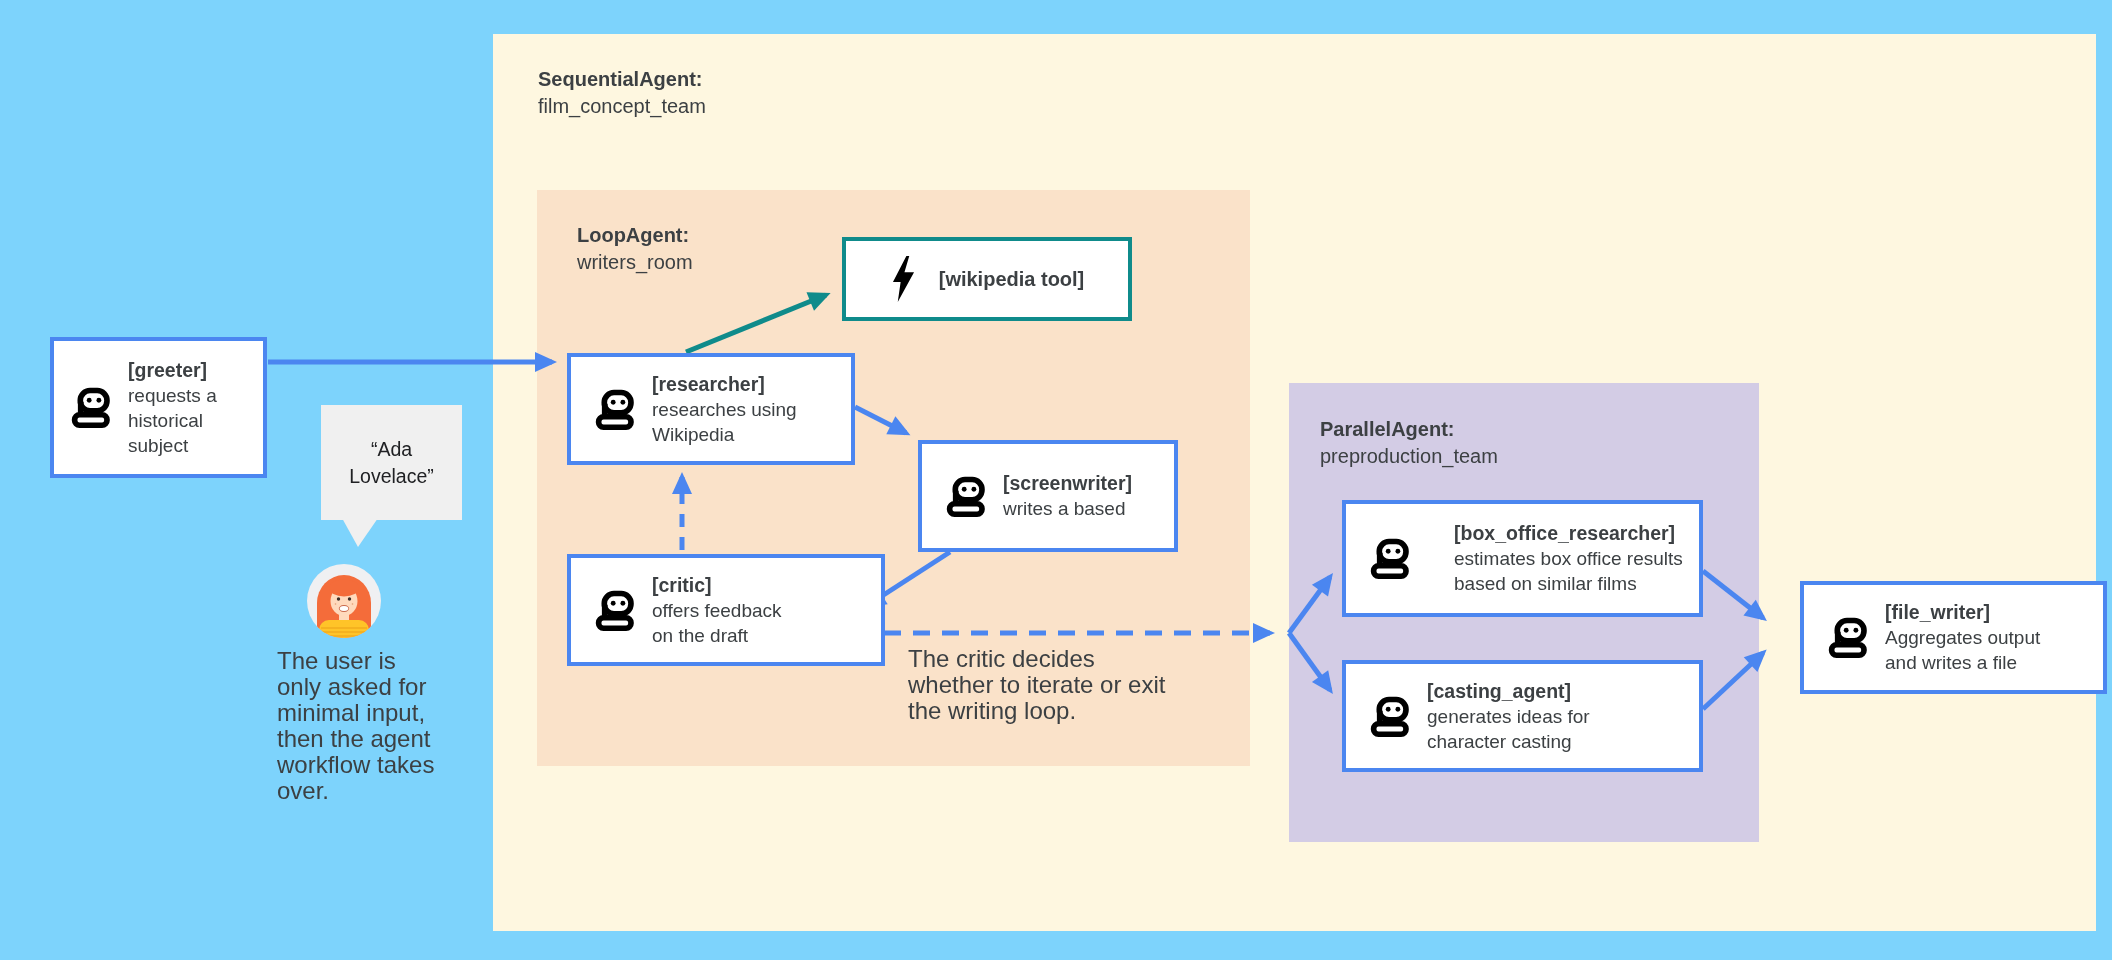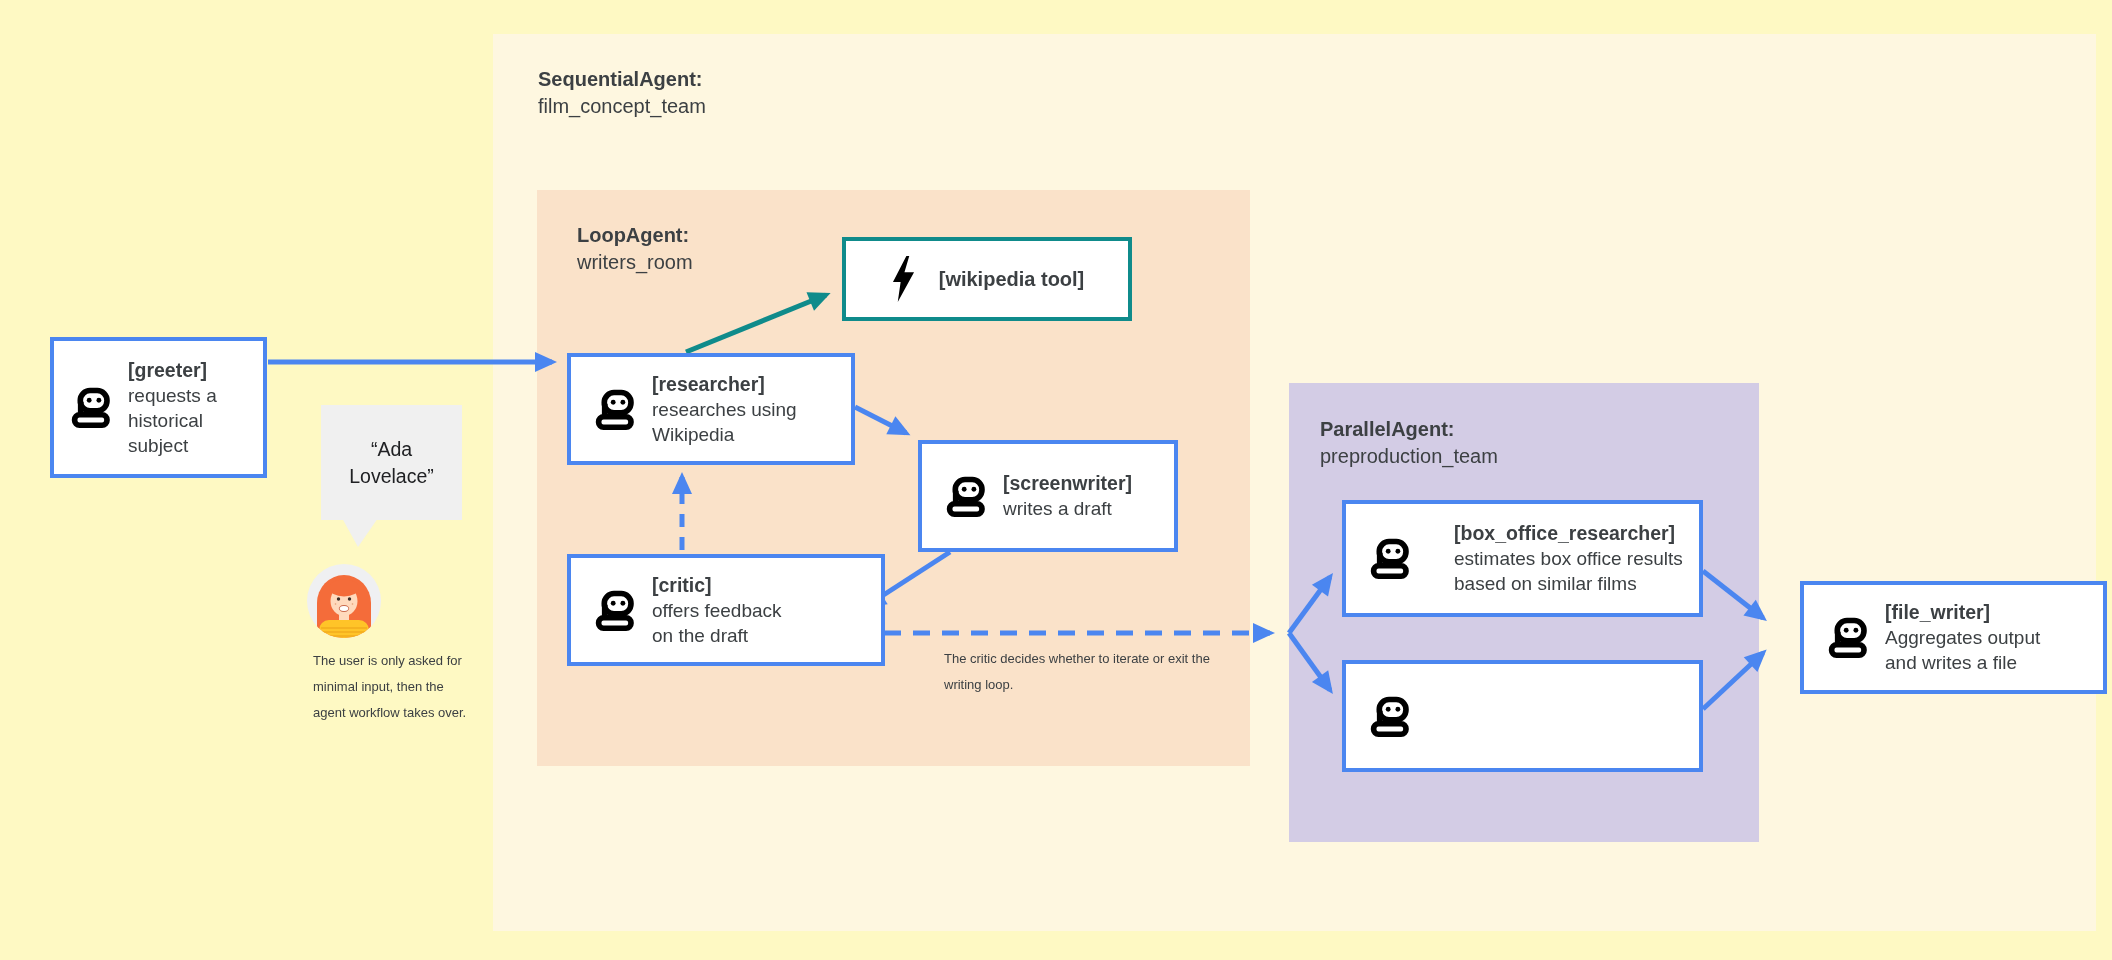--- a/index.html
+++ b/index.html
@@ -7,21 +7,21 @@
     --teal:#0F8B8B;
     --yellow:#FEF7E0;
     --orange:#FAE2C9;
     --purple:#D3CCE5;
     --bubble:#F0F0F0;
     --text:#3C4043;
     --ink:#000000;
   }
   html,body{margin:0;padding:0;background:#ffffff;}
   .canvas{
-    position:relative;width:2112px;height:960px;background:#fef9c3;
+    position:relative;width:2112px;height:960px;background:#7dd3fc;
     font-family:"Liberation Sans",sans-serif;color:var(--text);overflow:hidden;
   }
   .bg{position:absolute;z-index:0;}
   .bg-yellow{left:493px;top:34px;width:1603px;height:897px;background:var(--yellow);}
   .bg-orange{left:537px;top:190px;width:713px;height:576px;background:var(--orange);z-index:1;}
   .bg-purple{left:1289px;top:383px;width:470px;height:459px;background:var(--purple);z-index:1;}
   .edges{position:absolute;left:0;top:0;z-index:2;}
   .section-label{position:absolute;z-index:2;}
   .section-title{font-weight:bold;font-size:20px;line-height:27px;}
   .section-sub{font-size:20px;line-height:27px;}
@@ -29,21 +29,21 @@
     position:absolute;z-index:3;background:#ffffff;border:4px solid var(--blue);
     box-sizing:border-box;display:flex;align-items:center;gap:17px;padding-left:22px;
   }
   .tool-box{
     border-color:var(--teal);justify-content:center;padding-left:0;gap:22px;
   }
   .node-name{font-weight:bold;font-size:19.5px;line-height:25px;white-space:nowrap;color:var(--text);}
   .node-desc{font-size:19px;line-height:25px;color:var(--text);}
   .tool-name{font-weight:bold;font-size:20px;color:var(--text);}
   .robot{flex:0 0 auto;}
-  .note{position:absolute;z-index:2;font-size:13px;line-height:26px;color:var(--text);margin-left:36px;}
+  .note{position:absolute;z-index:2;font-size:24px;line-height:26px;color:var(--text);}
   .bubble{
     position:absolute;z-index:3;left:321px;top:405px;width:141px;height:115px;
     background:var(--bubble);display:flex;align-items:center;justify-content:center;
     text-align:center;font-size:19.5px;line-height:27px;color:#202124;
   }
   .bubble-tail{position:absolute;z-index:3;left:342px;top:518px;}
   .avatar{position:absolute;z-index:3;left:306px;top:563px;}
 </style>
 </head>
 <body>
@@ -126,21 +126,21 @@
       <div class="node-desc" style="width:158px;">researches using Wikipedia</div>
     </div>
   </div>
 
   <div class="agent-box" style="left:918px;top:440px;width:260px;height:112px;">
     <svg class="robot" width="42" height="47">
         <use href="#robot-sym"></use>
       </svg>
     <div>
       <div class="node-name">[screenwriter]</div>
-      <div class="node-desc" style="width:160px;">writes a draft</div>
+      <div class="node-desc" style="width:160px;">writes a based</div>
     </div>
   </div>
 
   <div class="agent-box" style="left:567px;top:554px;width:318px;height:112px;">
     <svg class="robot" width="42" height="47">
         <use href="#robot-sym"></use>
       </svg>
     <div>
       <div class="node-name">[critic]</div>
       <div class="node-desc" style="width:152px;">offers feedback on the draft</div>
@@ -154,20 +154,24 @@
     <div>
       <div class="node-name">[box_office_researcher]</div>
       <div class="node-desc" style="width:238px;">estimates box office results based on similar films</div>
     </div>
   </div>
 
   <div class="agent-box" style="left:1342px;top:660px;width:361px;height:112px;">
     <svg class="robot" width="42" height="47">
         <use href="#robot-sym"></use>
       </svg>
+    <div>
+      <div class="node-name">[casting_agent]</div>
+      <div class="node-desc" style="width:195px;">generates ideas for character casting</div>
+    </div>
   </div>
 
   <div class="agent-box" style="left:1775px;top:581px;width:307px;height:113px;margin-left:25px;">
     <svg class="robot" width="42" height="47">
         <use href="#robot-sym"></use>
       </svg>
     <div>
       <div class="node-name">[file_writer]</div>
       <div class="node-desc" style="width:175px;">Aggregates output and writes a file</div>
     </div>

